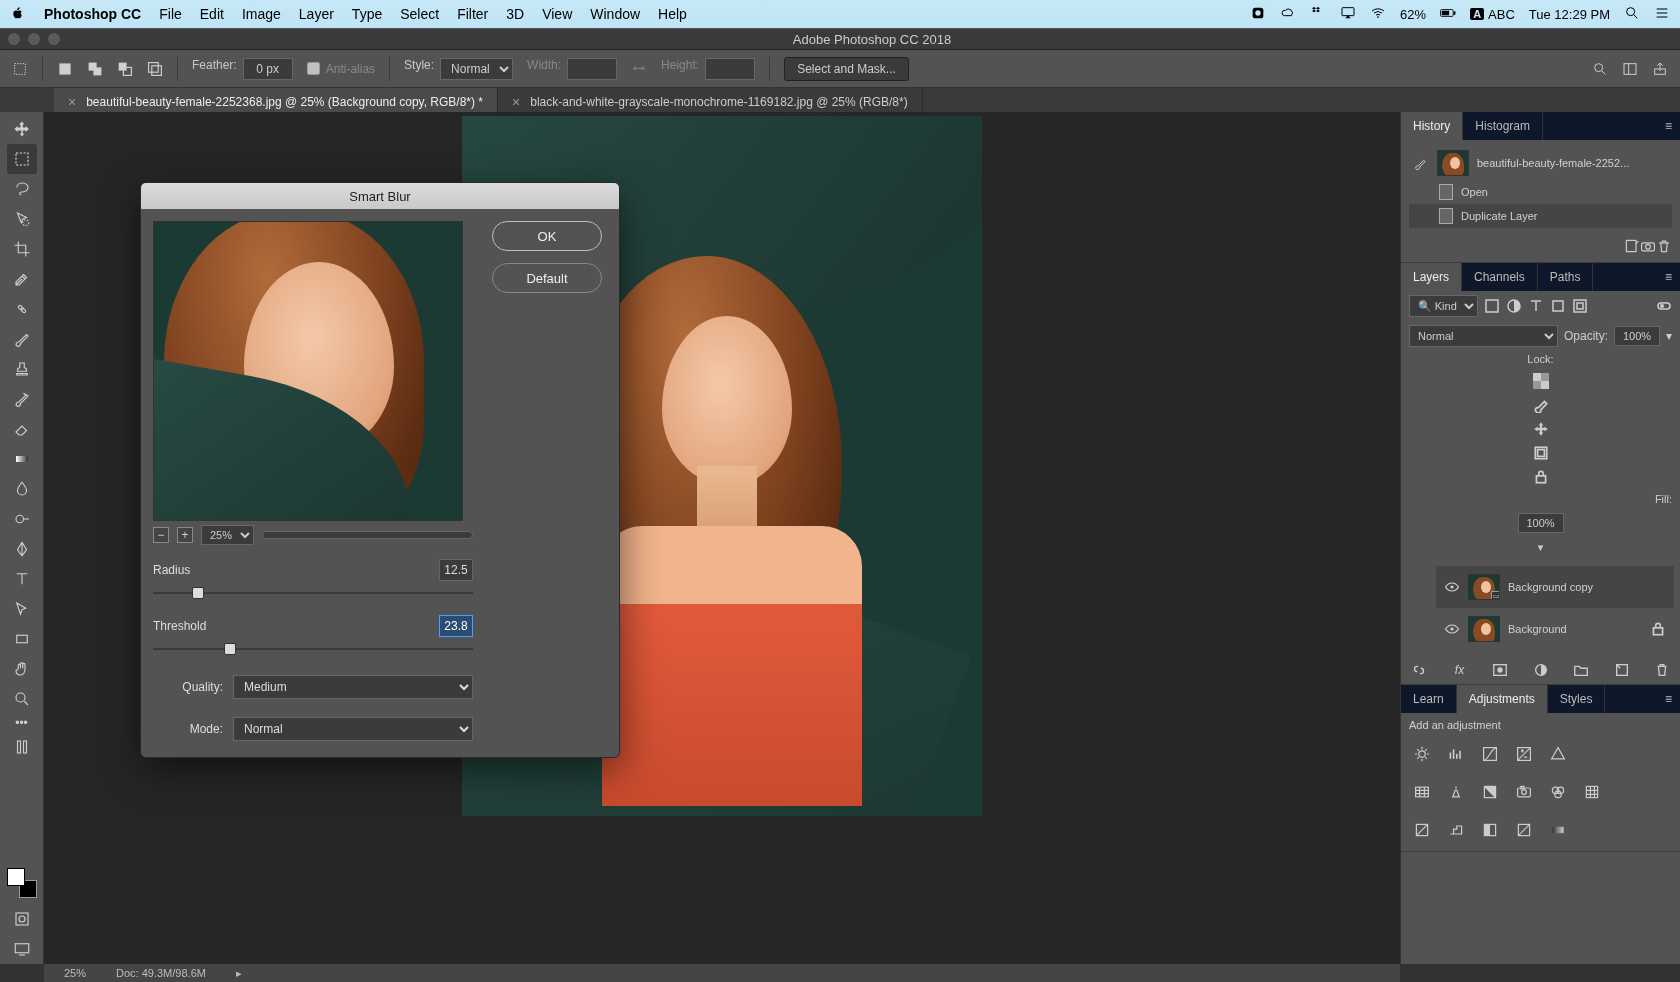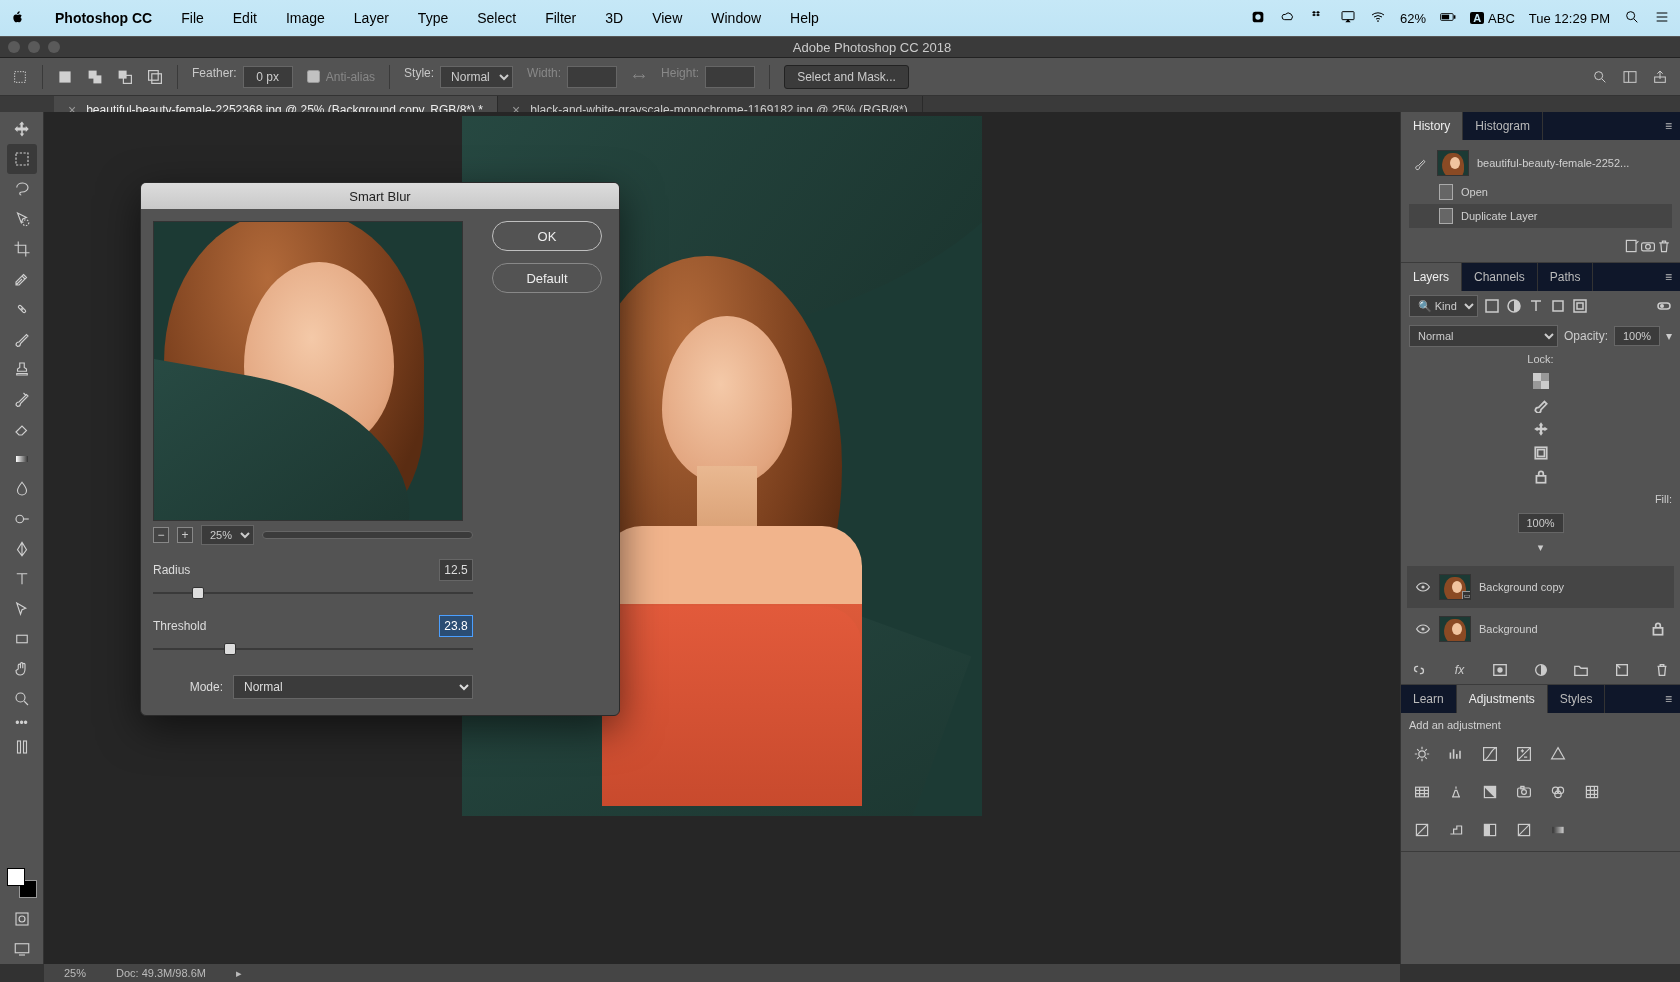--- a/index.html
+++ b/index.html
@@ -1,19 +1,19 @@
 <!DOCTYPE html>
 <html><head>
 <meta charset="utf-8">
 <style>
 * { margin: 0; padding: 0; box-sizing: border-box; font-family: -apple-system, "Helvetica Neue", Arial, sans-serif; }
 body { width: 1680px; height: 982px; background: #323232; color: #ccc; font-size: 12px; overflow: hidden; position: relative; }
 
 
-.mac-menubar { height: 36px; background: linear-gradient(#c6e8f7,#bfe4f5); display: flex; align-items: center; padding: 0 10px; color: #000; gap: 29px; font-size: 14px; }
+.mac-menubar { height: 28px; background: linear-gradient(#c6e8f7,#bfe4f5); display: flex; align-items: center; padding: 0 10px; color: #000; gap: 18px; font-size: 14px; }
 .mac-menubar .app-name { font-weight: 700; }
 .mac-menubar .spacer { flex: 1; }
 .mac-menubar .status { display: flex; align-items: center; gap: 14px; font-size: 13px; }
 .mac-menubar svg { width: 16px; height: 16px; }
 
 
 .titlebar { height: 22px; background: #3a3a3a; display: flex; align-items: center; padding: 0 8px; color: #ddd; border-top: 1px solid #555; border-bottom: 1px solid #222;}
 .traffic { display: flex; gap: 8px; margin-right: 12px;}
 .traffic span { width: 12px; height: 12px; border-radius: 50%; background: #5a5a5a; display: inline-block; }
 .titlebar .title { flex: 1; text-align: center; font-size: 13px; color:#ccc;}
@@ -565,21 +565,21 @@
         <span class="pi">
             <svg viewBox="0 0 14 14">
               <rect x="3" y="6" width="8" height="6" class="stk"></rect>
               <path d="M5 6V4a2 2 0 1 1 4 0v2" class="stk"></path>
             </svg>
           </span>
         <span style="margin-left:auto;">Fill:</span>
         <input style="width: 46px; height: 20px; background: rgb(59, 59, 59); border: 1px solid rgb(102, 102, 102); color: rgb(204, 204, 204); text-align: center; font-size: 11px;" value="100%">
         <span>▾</span>
       </div>
-      <div class="body" style="padding:6px;">
+      <div class="body" style="padding:6px;margin-left:29px;">
         <div class="layer-row active" style="padding:8px;">
           <span class="eye">
               <svg viewBox="0 0 20 20">
                 <path d="M2 10s3-5 8-5 8 5 8 5-3 5-8 5-8-5-8-5z" class="stk"></path>
                 <circle cx="10" cy="10" r="2" fill="#ccc"></circle>
               </svg>
             </span>
           <div class="thumb">
               <div class="mini-hair"></div>
               <div class="mini-face"></div>
@@ -797,20 +797,24 @@
 
       <div class="field">
         <label>Threshold</label>
         <input class="sel" value="23.8" style="">
       </div>
       <div class="slider">
           <div class="track"></div>
           <div class="thumb" style="left:24%;"></div>
         </div>
 
+      <div class="field2">
+        <label>Quality:</label>
+        <select><option>Medium</option></select>
+      </div>
       <div class="field2" style="margin-bottom:4px;">
         <label>Mode:</label>
         <select><option>Normal</option></select>
       </div>
     </div>
     <div class="col2">
       <button class="btn primary">OK</button>
       <button class="btn">Default</button>
     </div>
   </div>

